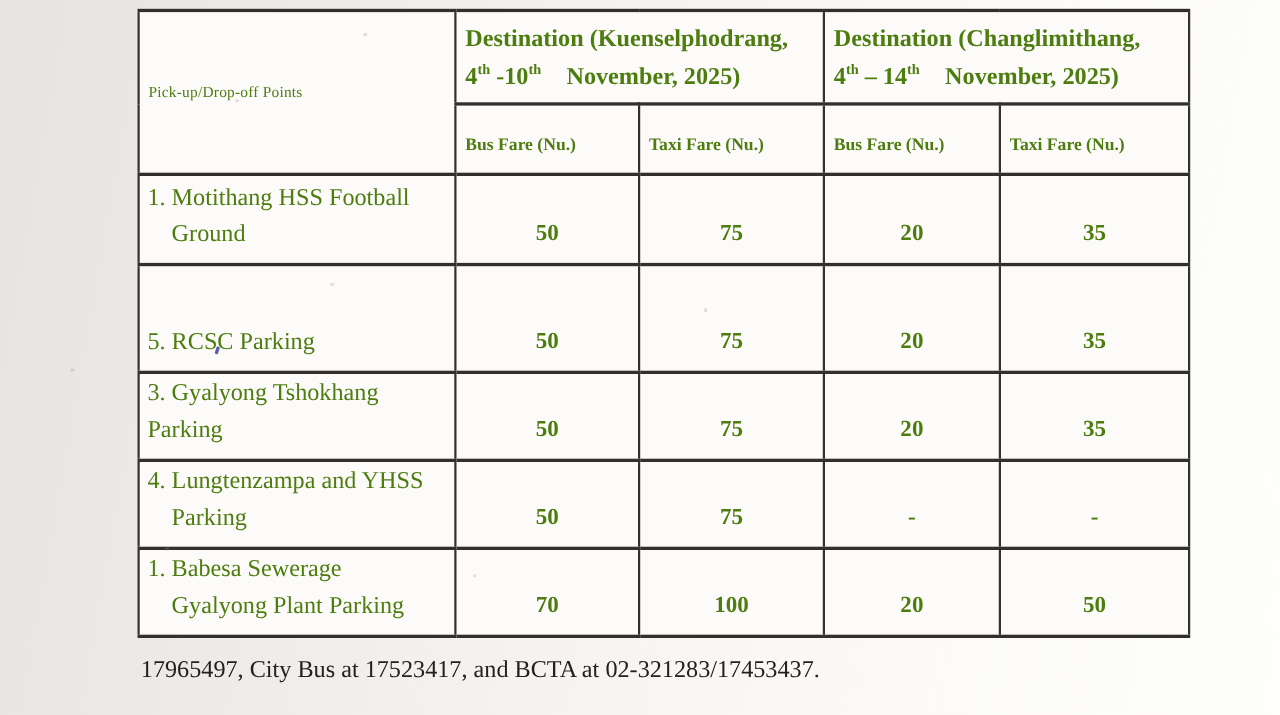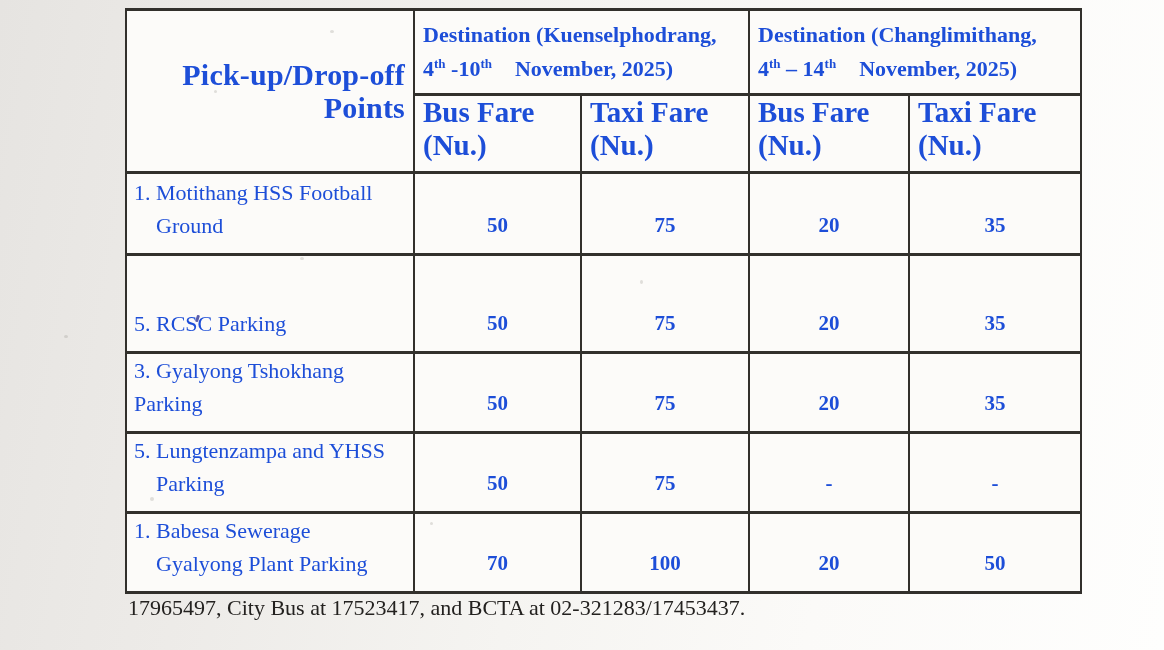--- a/index.html
+++ b/index.html
@@ -45,51 +45,50 @@
     table-layout: fixed;
     background: #fcfbf9;
   }
   .fare-table td {
     border: 2px solid #32302c;
     border-top-width: 3px;
     border-bottom-width: 3px;
     padding: 0 8px;
     font-size: 22px;
     line-height: 33px;
-    color: #1d4ed8;
+    color: #4d7c0f;
     overflow: hidden;
   }
   
   tr.hr1 { height: 85px; }
   tr.hr2 { height: 64px; }
   td.pickup-cell {
-    font-weight: bold;
+    font-weight: normal;
     vertical-align: middle;
-    font-size: 30px;
+    font-size: 14px;
     letter-spacing: 0.2px;
-    text-align: right;
   }
   td.dest-cell {
     font-weight: bold;
     vertical-align: middle;
     font-size: 22px;
     line-height: 34px;
   }
   td.dest-cell sup {
     font-size: 13px;
     line-height: 0;
     vertical-align: super;
     font-weight: bold;
   }
   .date-rest { margin-left: 23px; text-align: center; }
   td.fare-head-cell {
     font-weight: bold;
     vertical-align: bottom;
     padding-bottom: 9px;
-    font-size: 29px;
+    font-size: 16px;
   }
   
   tr.r1 { height: 82px; }
   tr.r2 { height: 98px; }
   tr.r3 { height: 75px; margin-left: 20px; }
   tr.r4 { height: 75px; }
   tr.r5 { height: 80px; }
   td.label-cell {
     vertical-align: bottom;
     padding-bottom: 11px;
@@ -180,21 +179,21 @@
           <div class="l2">Parking</div>
         </td>
         <td class="num-cell">50</td>
         <td class="num-cell">75</td>
         <td class="num-cell">20</td>
         <td class="num-cell">35</td>
       </tr>
 
       <tr class="r4">
         <td class="label-cell">
-          <div class="l1">5. Lungtenzampa and YHSS</div>
+          <div class="l1">4. Lungtenzampa and YHSS</div>
           <div class="l2 indent">Parking</div>
         </td>
         <td class="num-cell">50</td>
         <td class="num-cell">75</td>
         <td class="num-cell">-</td>
         <td class="num-cell">-</td>
       </tr>
 
       <tr class="r5">
         <td class="label-cell">

